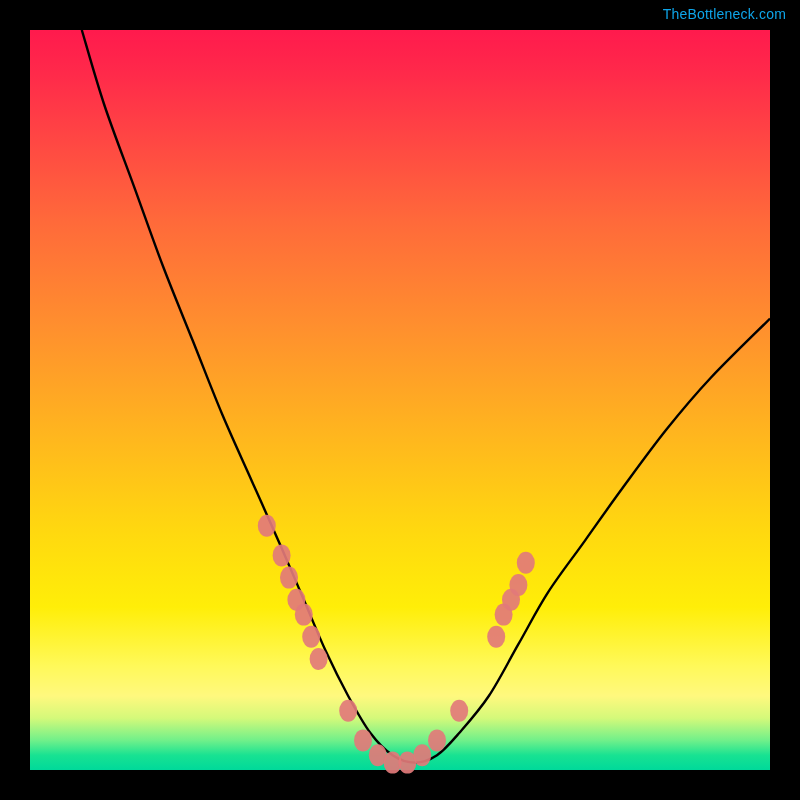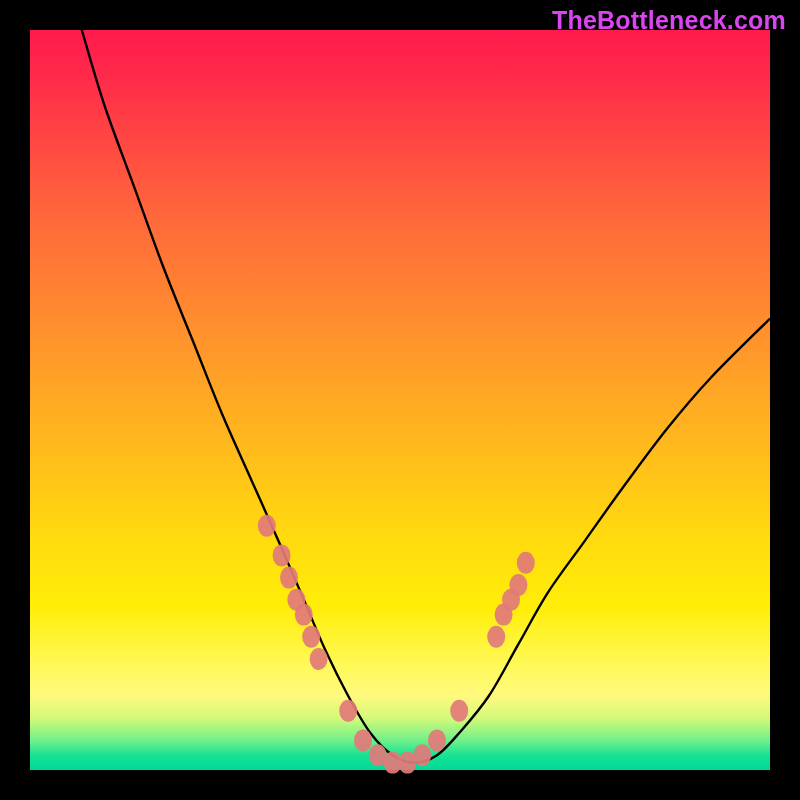--- a/index.html
+++ b/index.html
@@ -37,23 +37,23 @@
       #d4f97a 93%,
       #70f08a 96%,
       #18e292 98%,
       #00d99a 100%
     );
   }
   .watermark {
     position: absolute;
     top: 6px;
     right: 14px;
-    color: #d946ef;
-    font-size: 25px;
-    font-weight: 700;
+    color: #0ea5e9;
+    font-size: 14px;
+    font-weight: 400;
     letter-spacing: 0.2px;
     user-select: none;
   }
   svg.curve {
     position: absolute;
     left: 0;
     top: 0;
     width: 740px;
     height: 740px;
     overflow: visible;

